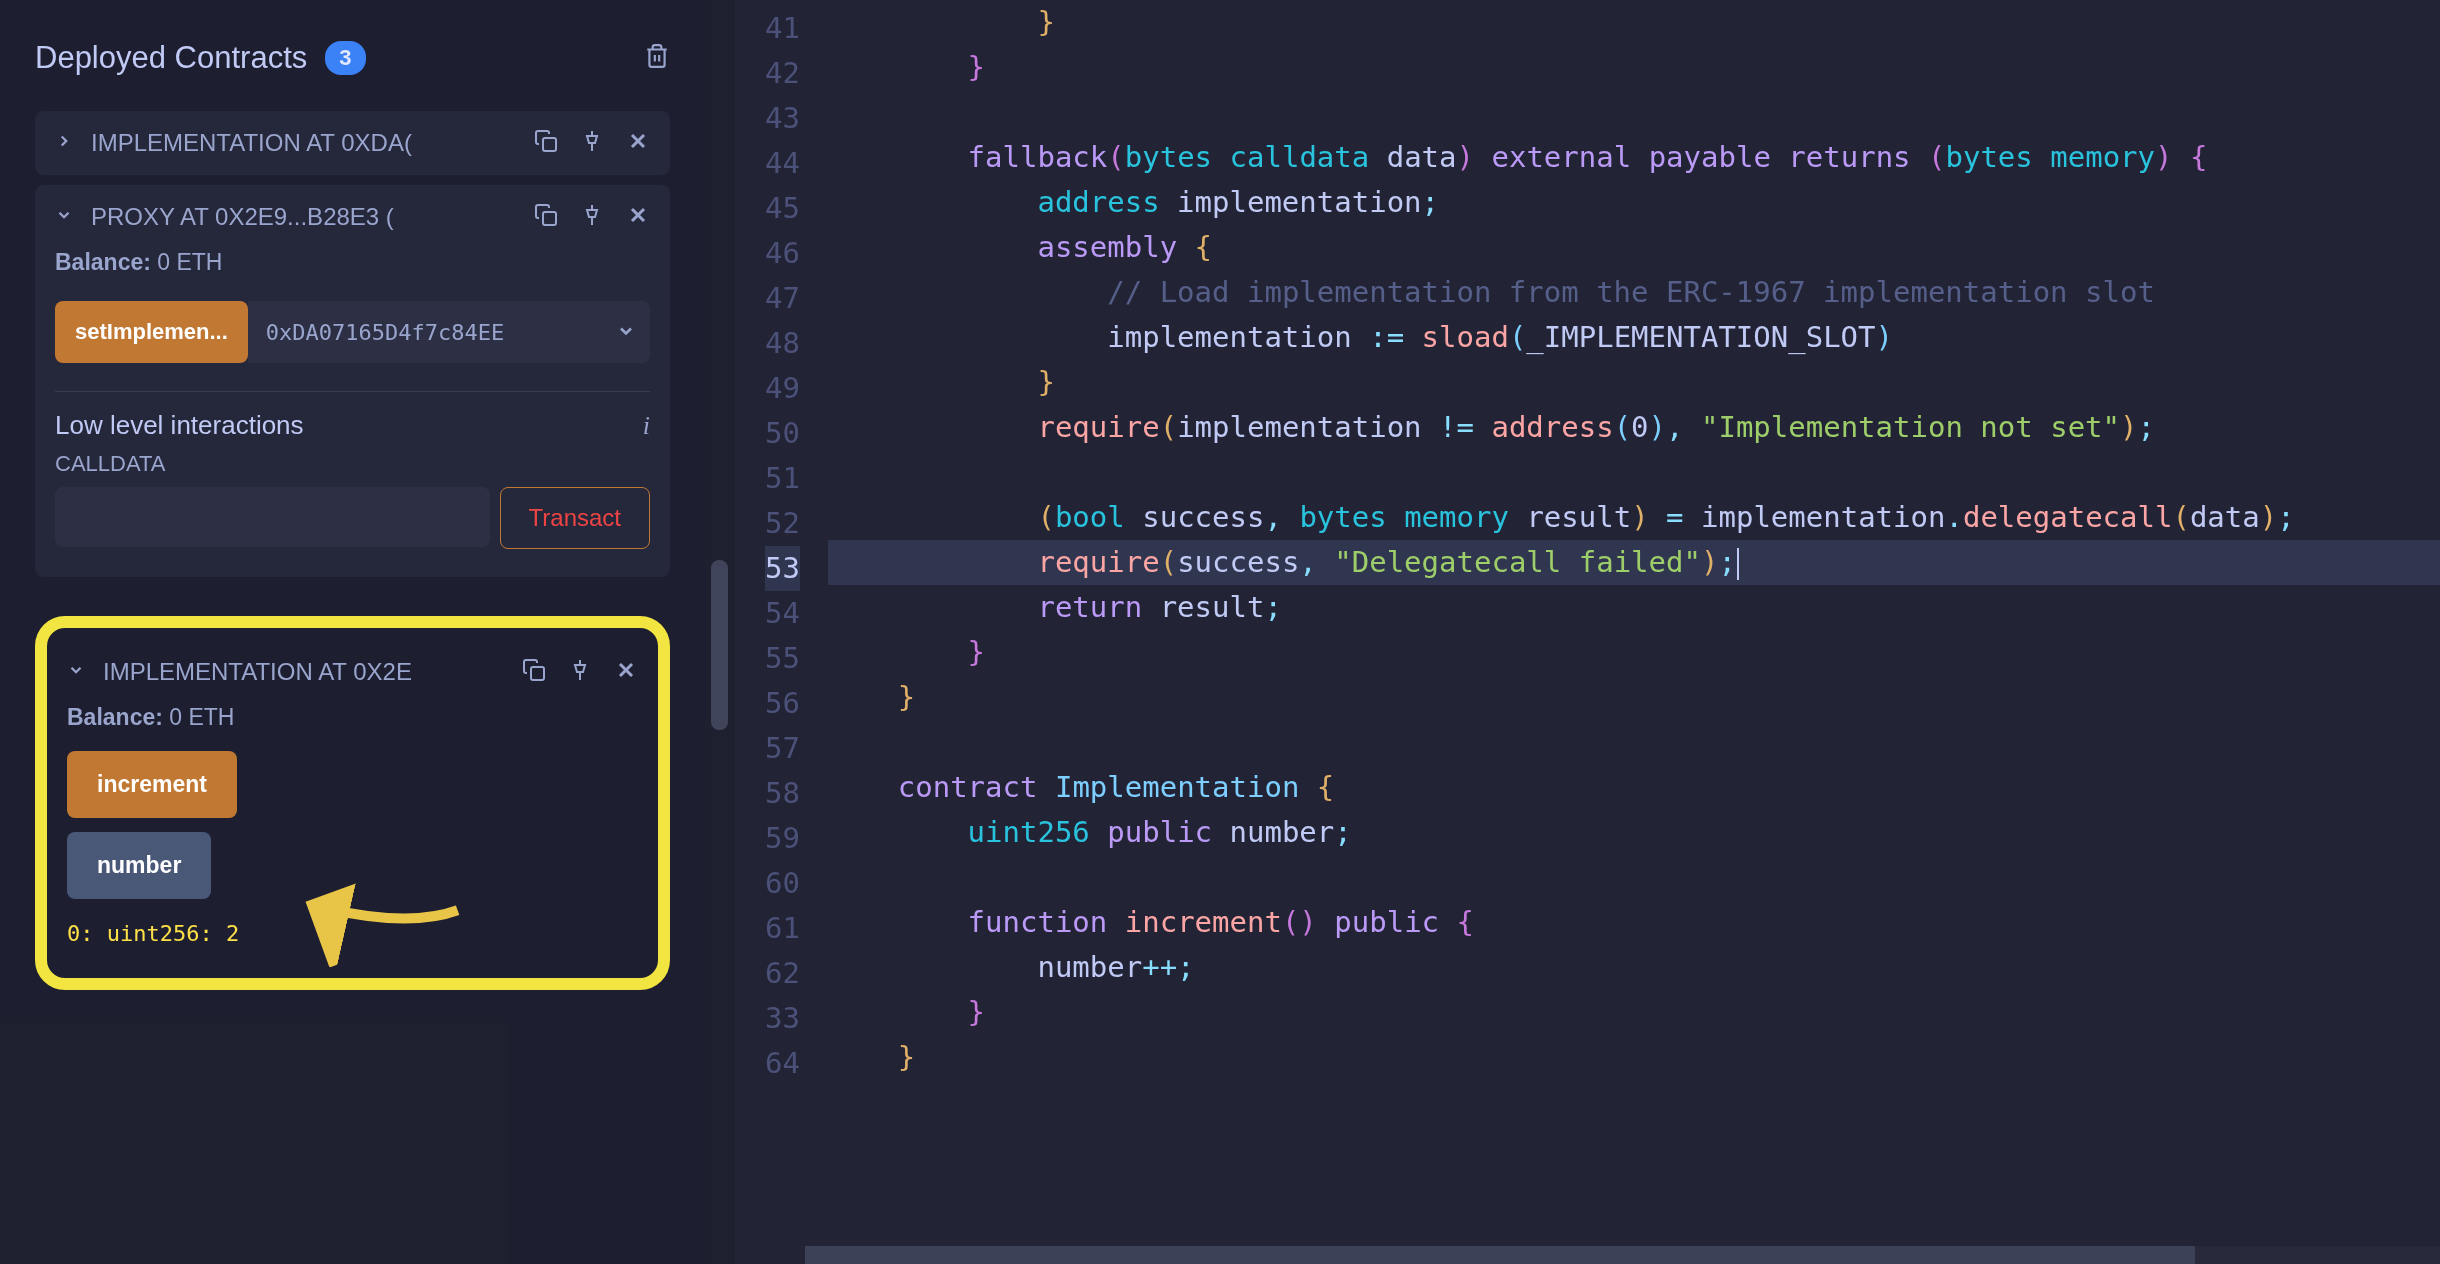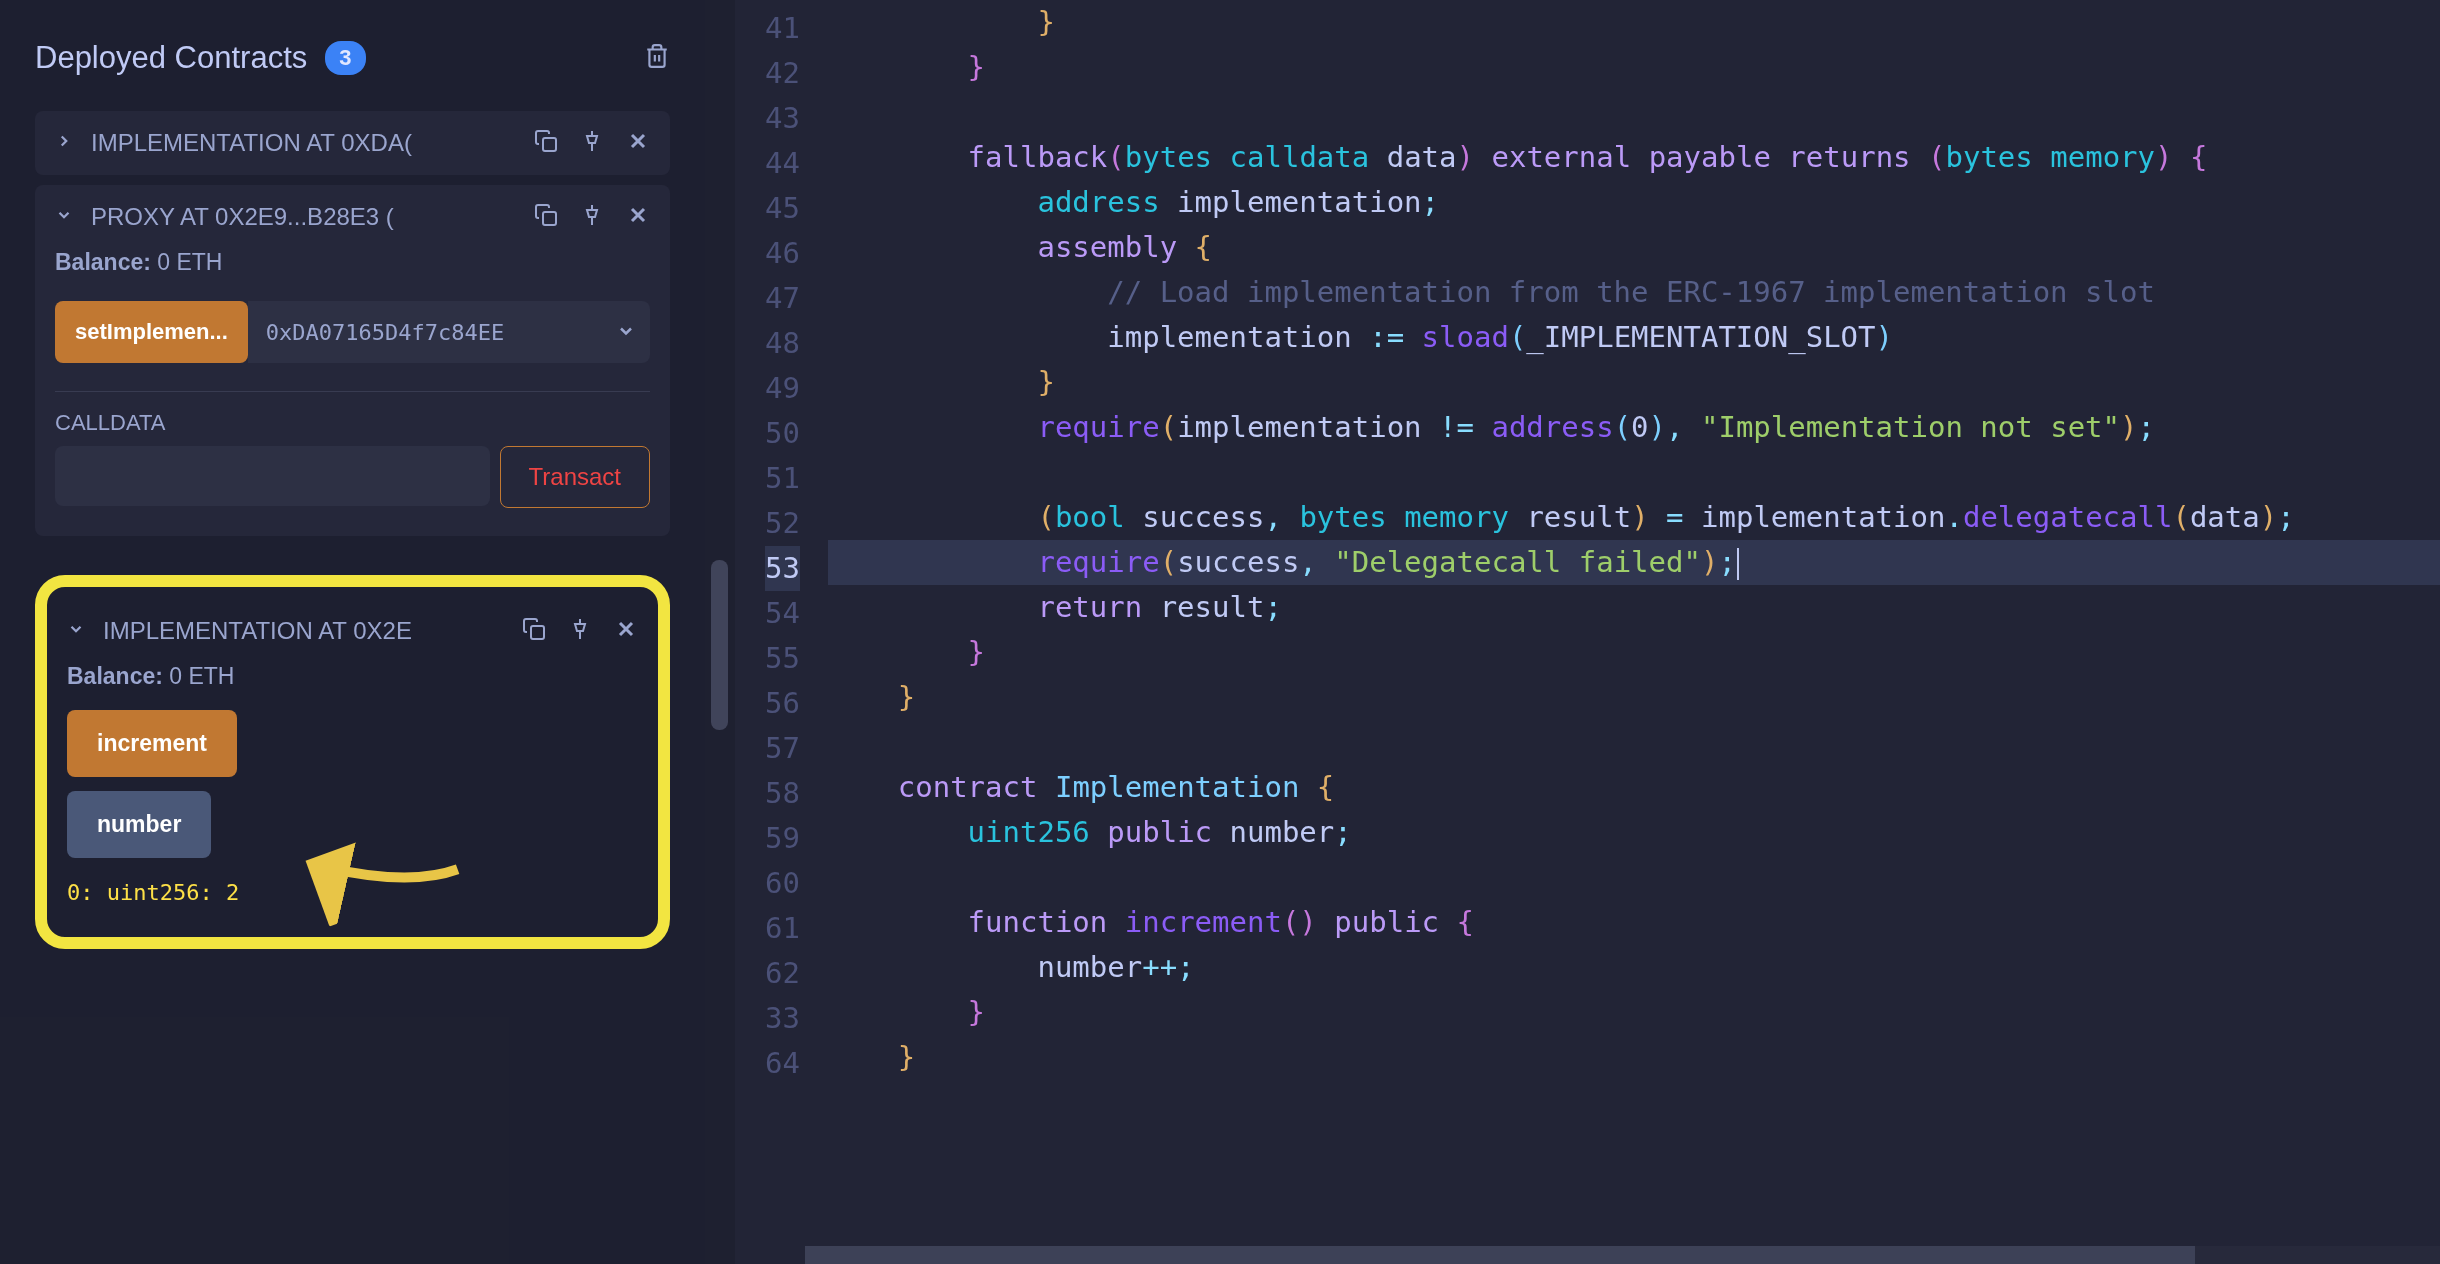--- a/index.html
+++ b/index.html
@@ -255,21 +255,21 @@
 .code {
   flex: 1;
   white-space: pre;
   color: #c0caf5;
 }
 .line { height: 45px; }
 .line.hl { background: rgba(74, 88, 128, 0.35); }
 .kw-purple { color: #bb9af7; }
 .type-teal { color: #2ac3de; }
 .type-cyan { color: #7dcfff; }
-.fn-blue { color: #8b5cf6; }
+.fn-blue { color: #fca5a5; }
 .str-green { color: #9ece6a; }
 .comment { color: #565f89; }
 .op { color: #89ddff; }
 .paren-y { color: #e0af68; }
 .paren-p { color: #c678dd; }
 .paren-b { color: #7dcfff; }
 .var { color: #c0caf5; }
 .cursor {
   display: inline-block;
   width: 2px;
@@ -365,20 +365,24 @@
     <div class="fn-row">
       <button class="fn-btn-orange">setImplemen...</button>
       <input class="fn-input" value="0xDA07165D4f7c84EE" style="">
       <button class="fn-expand">
         <svg width="20" height="20" viewBox="0 0 24 24" fill="none" stroke="currentColor" stroke-width="3">
             <path d="M6 9l6 6 6-6"></path>
           </svg>
       </button>
     </div>
     <div class="divider"></div>
+    <div class="lli-header">
+      <span class="lli-title">Low level interactions</span>
+      <span class="info-icon">i</span>
+    </div>
     <div class="lli-label">CALLDATA</div>
     <div class="lli-row">
       <input class="lli-input" style="">
       <button class="transact-btn">Transact</button>
     </div>
   </div>
 
   <div class="highlight-box">
     <div class="contract-header">
       <div class="contract-left">

